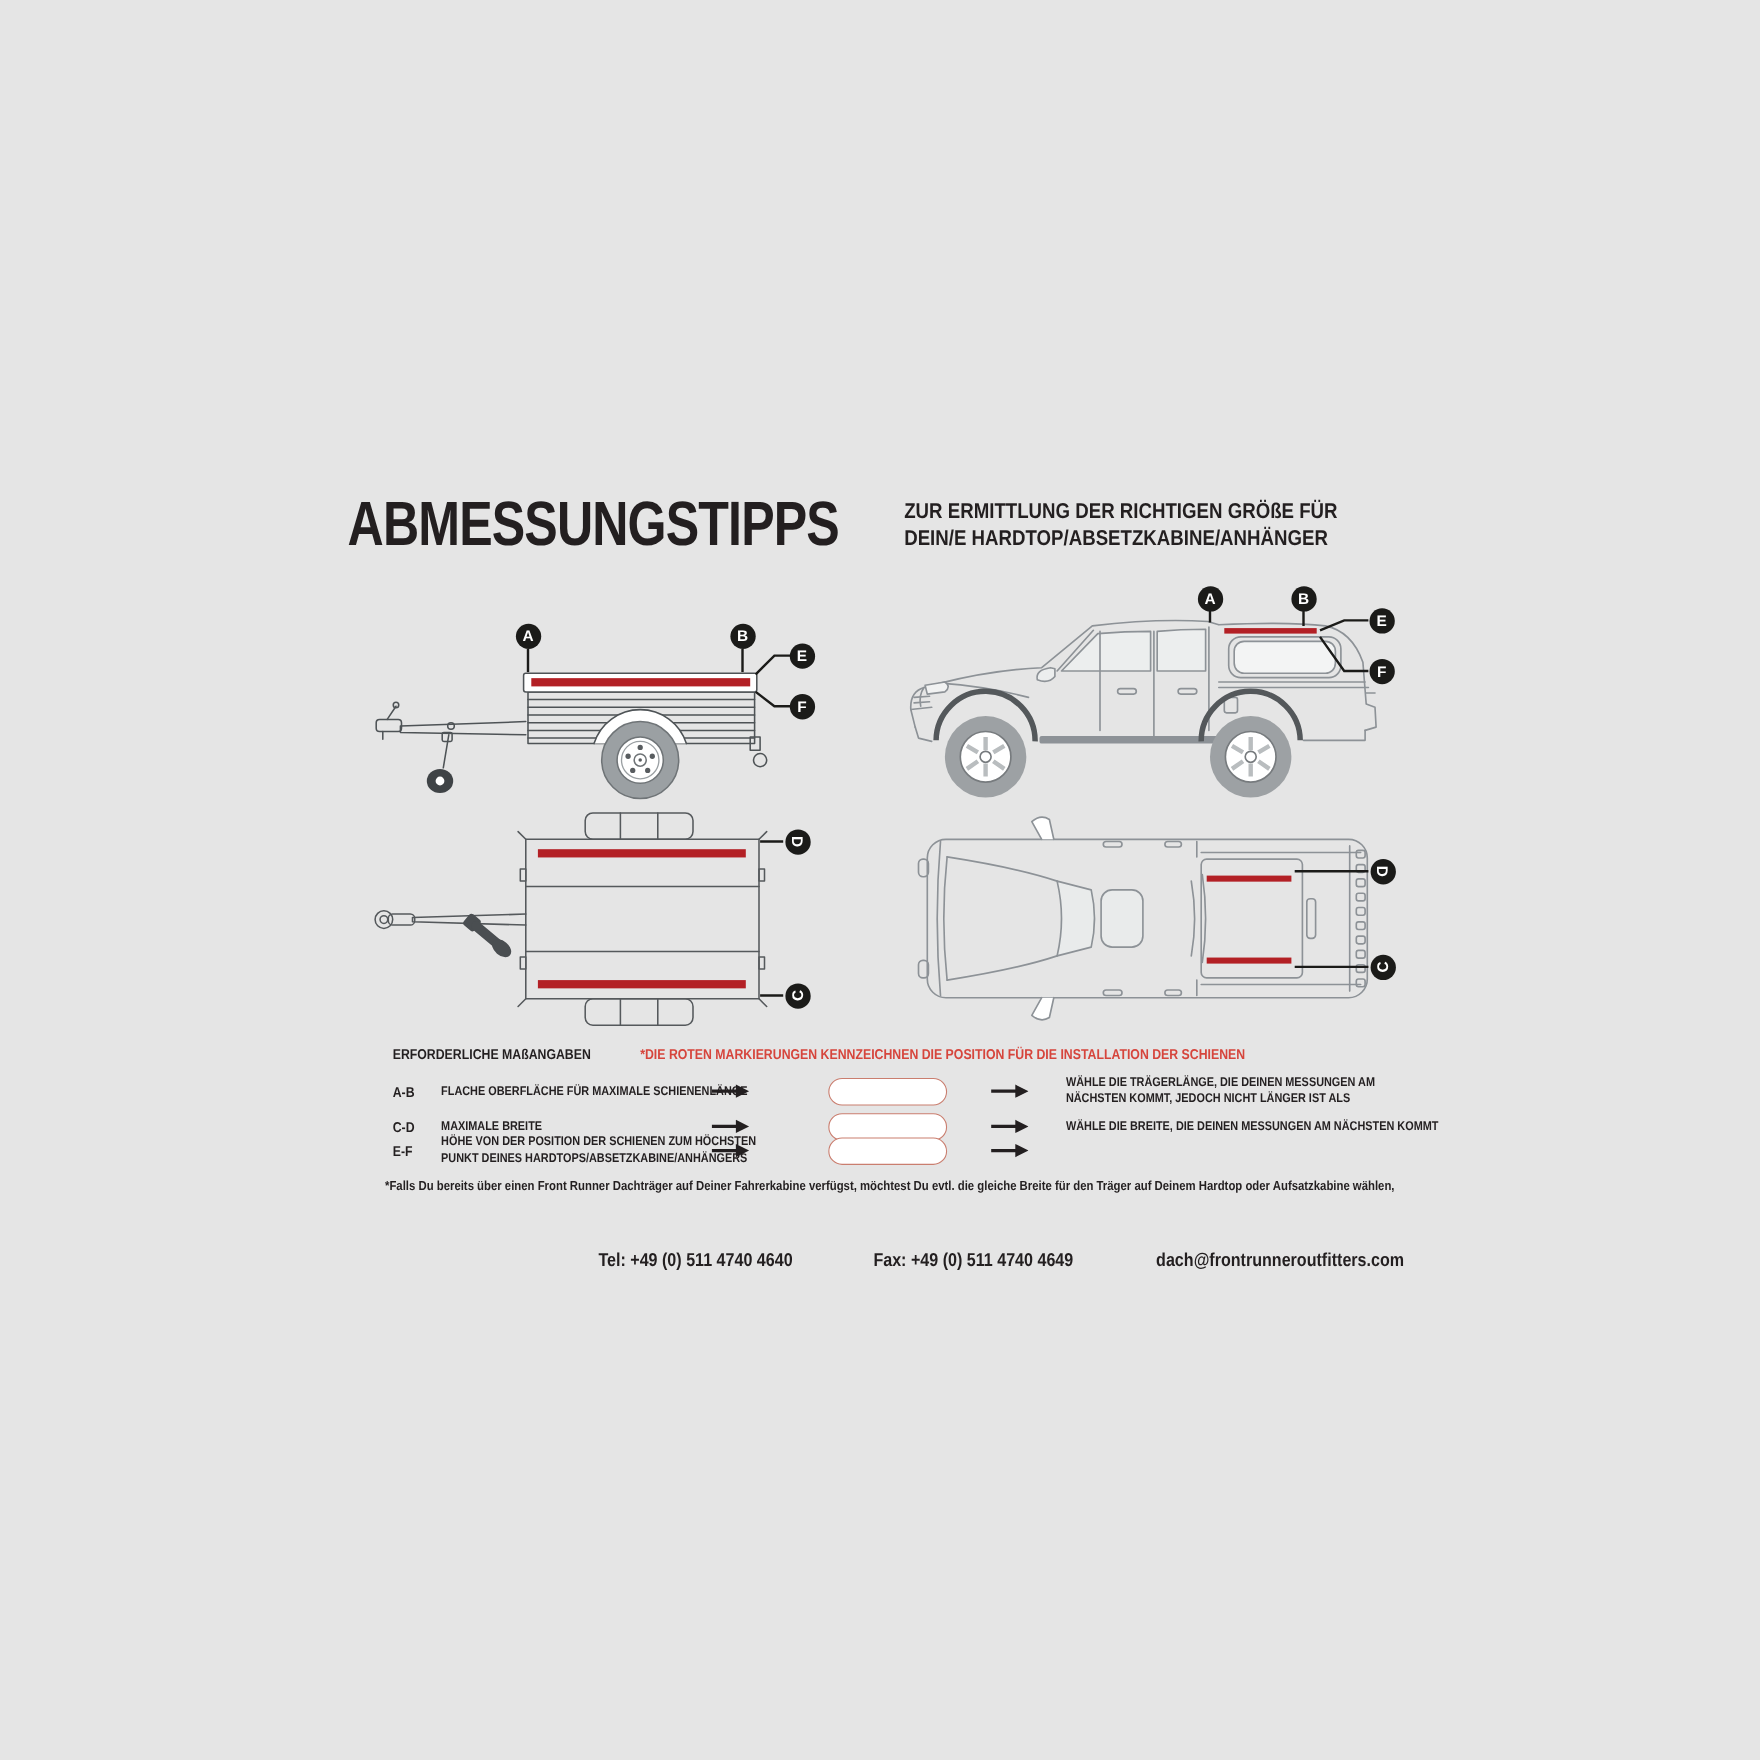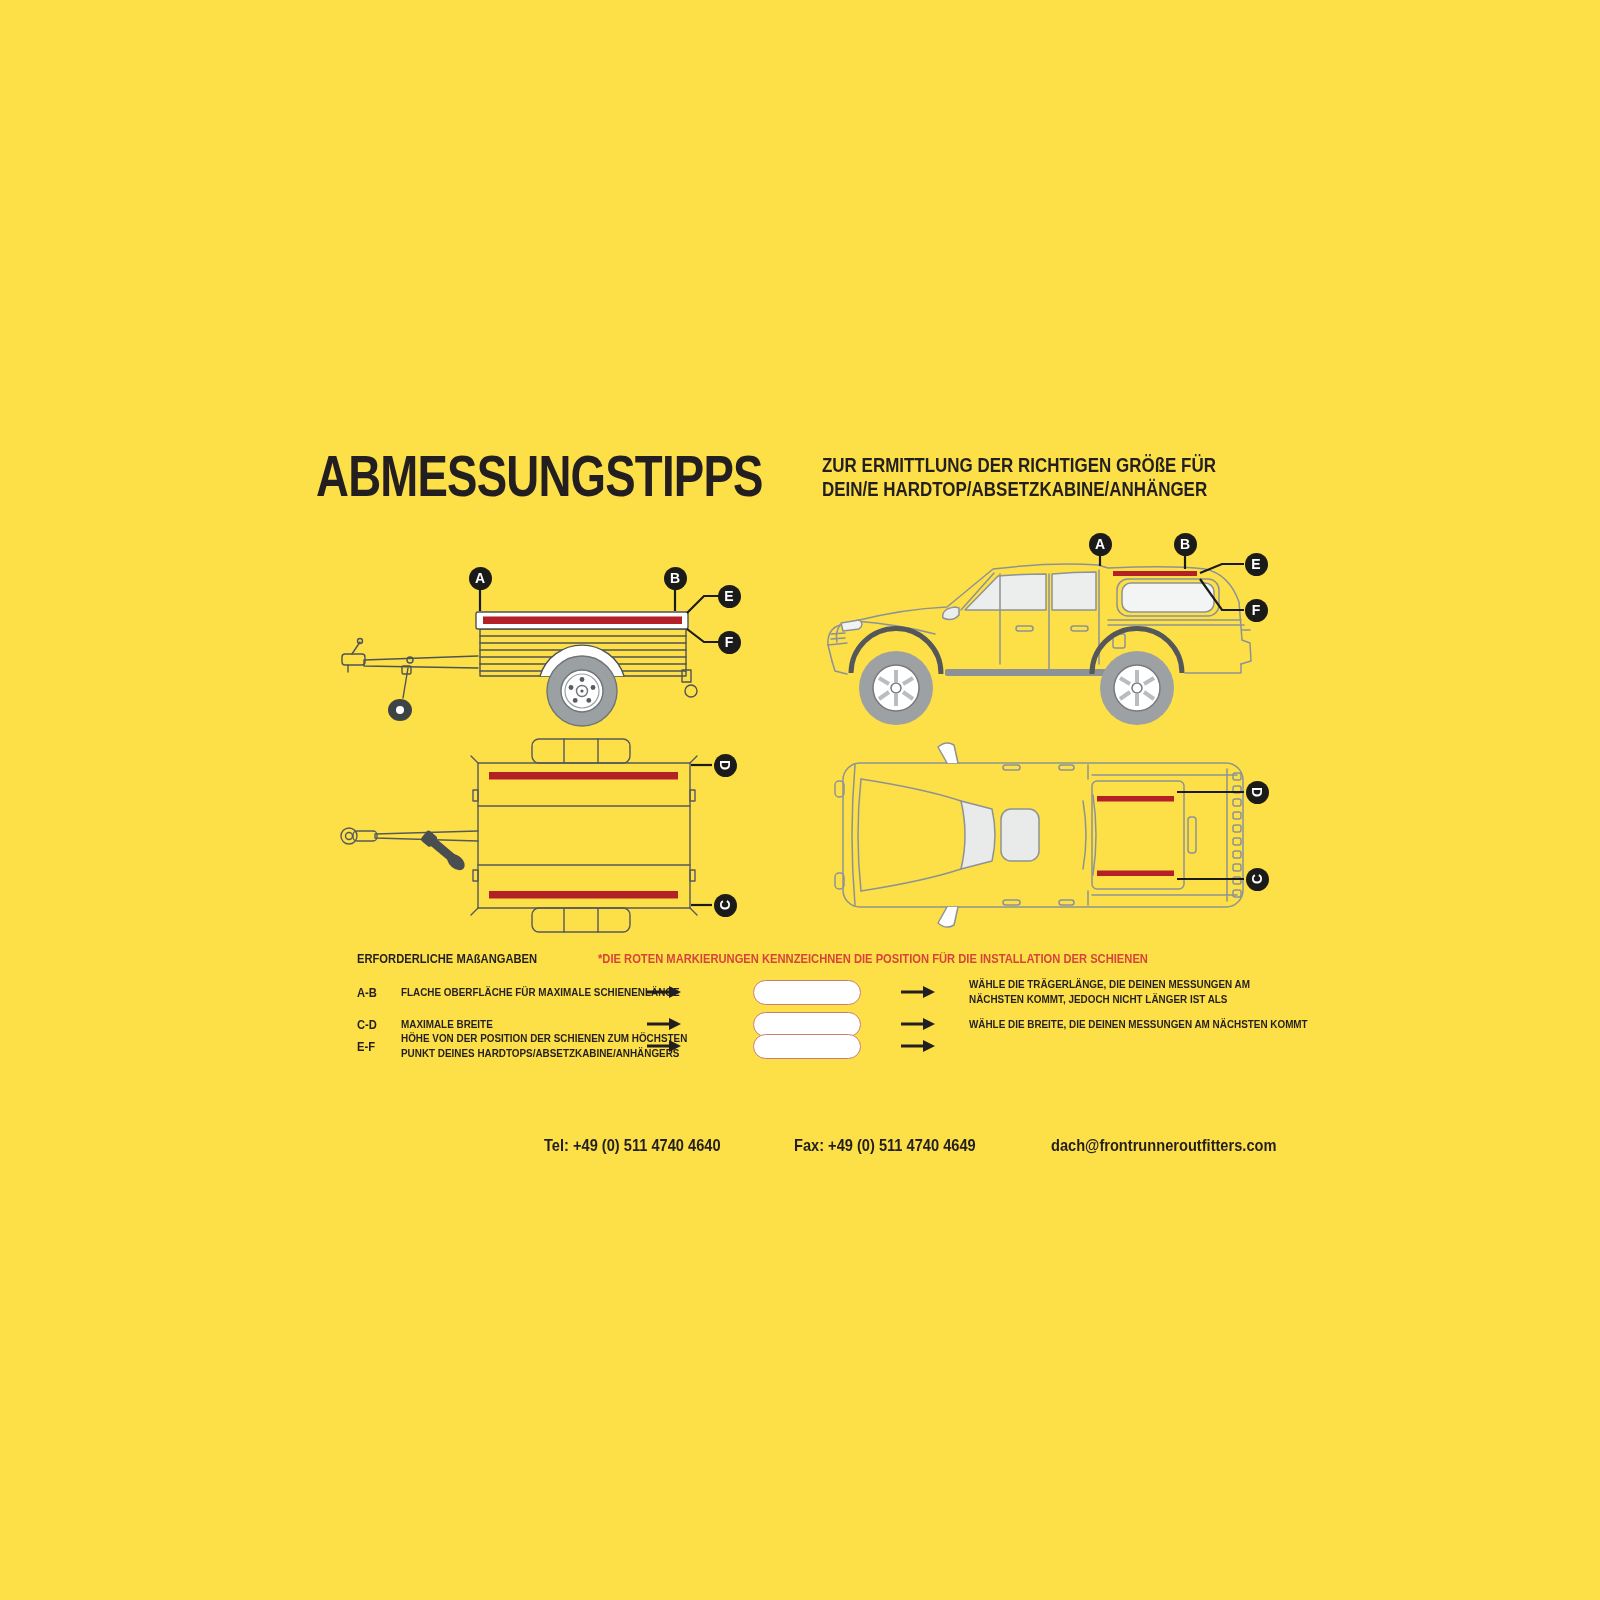--- a/index.html
+++ b/index.html
@@ -1,32 +1,32 @@
 <!DOCTYPE html>
 <html><head>
 <meta charset="utf-8">
 <style>
   html,body{margin:0;padding:0;background:#ffffff;}
-  .canvas{position:relative;width:1600px;height:1600px;background:#fde047;overflow:hidden;
+  .canvas{position:relative;width:1600px;height:1600px;background:#e5e5e5;overflow:hidden;
           font-family:"Liberation Sans",sans-serif;color:#231f20;font-weight:bold;}
   
   .title{position:absolute;left:316px;top:448px;font-size:57px;line-height:1;letter-spacing:-1px;
          transform:scaleX(0.80);transform-origin:0 0;white-space:nowrap;}
   .subtitle{position:absolute;left:822px;top:454px;font-size:19.5px;line-height:1.22;
             transform:scaleX(0.87);transform-origin:0 0;white-space:nowrap;}
   
   .fig{position:absolute;}
   .fig svg{position:absolute;left:0;top:0;}
   .clabel{position:absolute;width:23px;height:23px;border-radius:50%;background:#1b1b19;color:#fff;
           display:flex;align-items:center;justify-content:center;font-size:14px;font-weight:bold;z-index:3;}
   .rot90{transform:rotate(90deg);}
   .rotm90{transform:rotate(-90deg);}
   
   .cond{display:inline-block;transform:scaleX(0.86);transform-origin:0 50%;white-space:nowrap;}
-  .mhead{position:absolute;left:357px;top:951px;font-size:13px;display:flex;gap:32px;}
+  .mhead{position:absolute;left:357px;top:951px;font-size:13px;display:flex;gap:16px;}
   .mhead .rednote{color:#d6453c;}
   .mrow{position:absolute;left:357px;width:940px;display:flex;align-items:center;}
   .mkey{width:44px;font-size:13px;flex:none;}
   .mdesc{width:246px;flex:none;font-size:11.5px;line-height:1.28;}
   .acell1{width:100px;flex:none;display:flex;align-items:center;}
   .pcell{width:120px;flex:none;display:flex;align-items:center;justify-content:center;}
   .acell2{width:102px;flex:none;display:flex;align-items:center;justify-content:center;}
   .mres{flex:1;font-size:11.5px;line-height:1.3;}
   .pill{width:106px;height:23px;border:1.6px solid #ca7e6f;border-radius:13px;background:#fff;}
   .notes{position:absolute;left:350px;top:1071px;font-size:12px;line-height:1.3;}
@@ -340,20 +340,21 @@
       </div>
     <div class="acell2">
         <svg width="34" height="14" viewBox="0 0 34 14">
           <path d="M0 7 H24" stroke="#231f20" stroke-width="3"></path>
           <path d="M22 1 L34 7 L22 13 Z" fill="#231f20"></path>
         </svg>
       </div>
   </div>
 
   <div class="notes">
+    <div><span class="cond">*Falls Du bereits über einen Front Runner Dachträger auf Deiner Fahrerkabine verfügst, möchtest Du evtl. die gleiche Breite für den Träger auf Deinem Hardtop oder Aufsatzkabine wählen,</span></div>
   </div>
 
 
   <div class="contact">
     <span class="cond">Tel: +49 (0) 511 4740 4640</span>
     <span class="cond">Fax: +49 (0) 511 4740 4649</span>
     <span class="cond">dach@frontrunneroutfitters.com</span>
   </div>
 
 </div>

